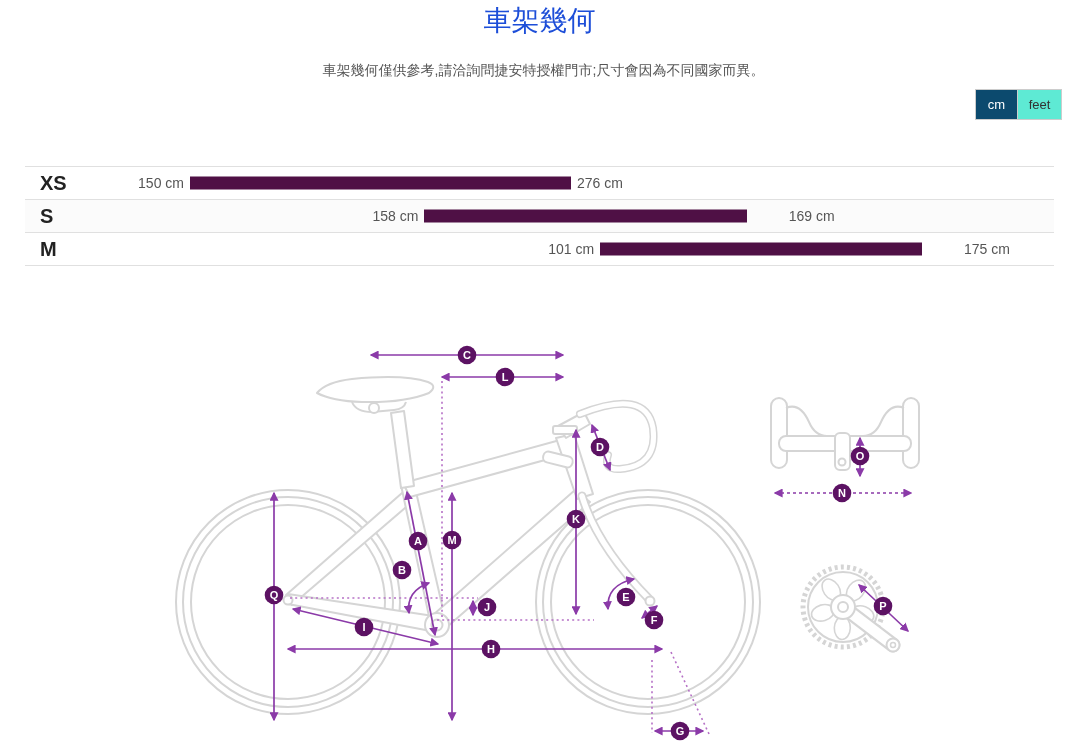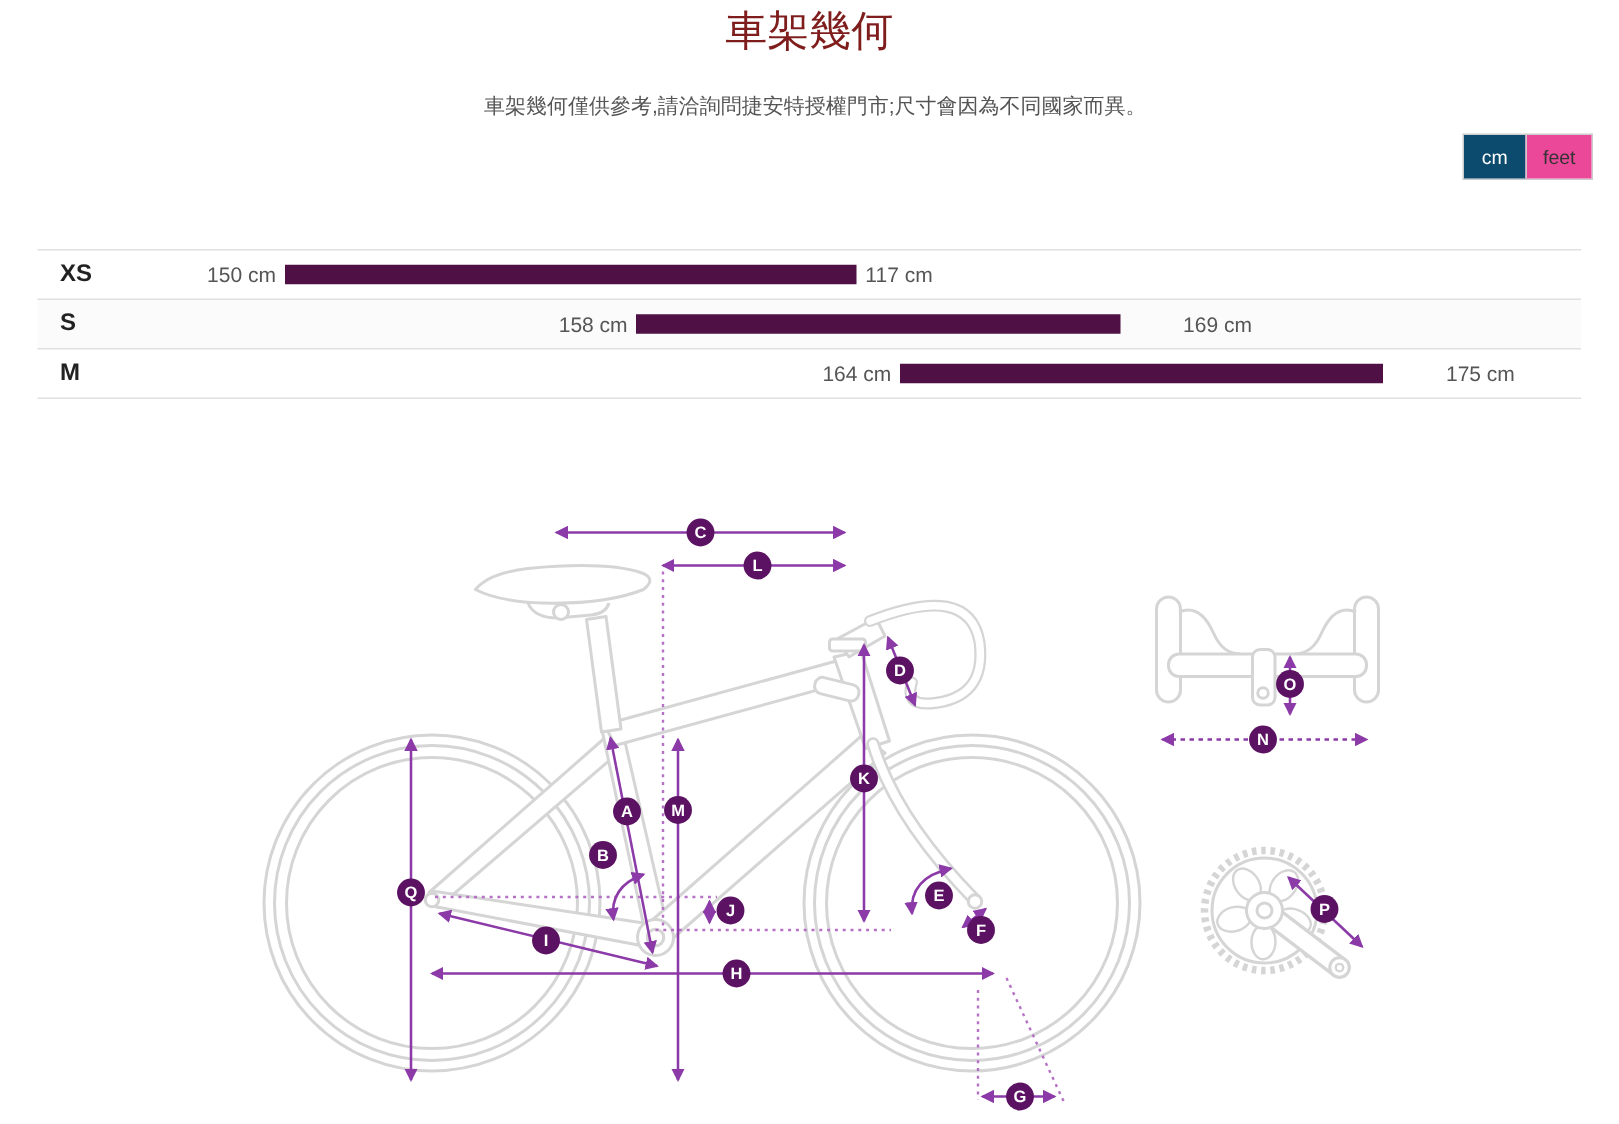--- a/index.html
+++ b/index.html
@@ -2,40 +2,40 @@
 <html><head>
 <meta charset="utf-8">
 <style>
   html,body{margin:0;padding:0;background:#fff;}
   body{width:1079px;height:749px;position:relative;overflow:hidden;
        font-family:"Liberation Sans","DejaVu Sans",sans-serif;color:#333;}
   .page{position:relative;width:1079px;height:749px;}
 
   
   .title{position:absolute;top:2px;left:0;width:100%;text-align:center;
-         font-size:28px;font-weight:400;color:#7f1d1d;margin:0;}
+         font-size:28px;font-weight:400;color:#1d4ed8;margin:0;}
   .subtitle{position:absolute;top:58px;left:0;width:100%;text-align:center;
             font-size:14px;color:#555;margin:4px;}
 
   
   .toggle{position:absolute;top:89px;right:17px;display:flex;height:31px;
           border:1px solid #ccc;box-sizing:border-box;background:#fff;}
-  .toggle button{height:100%;border:none;background:#ec4899;font-size:13px;
+  .toggle button{height:100%;border:none;background:#5eead4;font-size:13px;
                  color:#333;padding:0;cursor:pointer;
                  font-family:"Liberation Sans","DejaVu Sans",sans-serif;}
   .toggle button.cm{width:41px;background:#0c4a6e;color:#fff;}
   .toggle button.feet{width:44px;border-left:1px solid #ccc;}
 
   
   .size-table{position:absolute;top:166px;left:25px;right:25px;}
   .size-row{position:relative;height:32px;border-top:1px solid #e0e0e0;background:#fff;}
   .size-row:nth-child(2){background:#fbfbfb;}
   .size-row:last-child{border-bottom:1px solid #e0e0e0;}
   .size-name{position:absolute;left:15px;top:50%;transform:translateY(-50%);
-             font-size:16px;font-weight:bold;color:#222;}
+             font-size:20px;font-weight:bold;color:#222;}
   .range-bar{position:absolute;top:50%;transform:translateY(-50%);height:13px;
              background:#4f1045;}
   .range-min,.range-max{position:absolute;top:50%;transform:translateY(-50%);
              font-size:14px;color:#555;white-space:nowrap;}
 
   
   .diagram{position:absolute;top:330px;left:0;width:1079px;height:419px;}
   .bike{stroke:#d5d5d5;stroke-width:2;fill:none;}
   .bikefill{stroke:#d5d5d5;stroke-width:2;fill:#fff;stroke-linejoin:round;}
   .arrow{stroke:#8b3aa8;stroke-width:1.7;fill:none;}
@@ -55,31 +55,31 @@
   <div class="toggle">
     <button class="cm">cm</button>
     <button class="feet">feet</button>
   </div>
 
   <div class="size-table">
     <div class="size-row">
       <span class="size-name">XS</span>
       <span class="range-min" style="right: 870px;">150 cm</span>
       <div class="range-bar" style="left: 165px; width: 380.9px;"></div>
-      <span class="range-max" style="left: 551.9px;">117 cm</span>
+      <span class="range-max" style="left: 551.9px;">276 cm</span>
     </div>
     <div class="size-row">
       <span class="size-name">S</span>
       <span class="range-min" style="right: 635.6px;">158 cm</span>
       <div class="range-bar" style="left: 399.4px; width: 322.3px;"></div>
       <span class="range-max" style="left: 727.7px; margin-left: 36px;">169 cm</span>
     </div>
     <div class="size-row">
       <span class="size-name">M</span>
-      <span class="range-min" style="right: 459.8px;">164 cm</span>
+      <span class="range-min" style="right: 459.8px;">101 cm</span>
       <div class="range-bar" style="left: 575.2px; width: 322.3px;"></div>
       <span class="range-max" style="left: 939px;">175 cm</span>
     </div>
   </div>
 
   <div class="diagram">
   <svg width="1079" height="419" viewBox="0 0 1079 419" xmlns="http://www.w3.org/2000/svg">
     <defs>
       <marker id="ae" viewBox="0 0 10 10" refX="8.5" refY="5" markerWidth="9" markerHeight="9" orient="auto" markerUnits="userSpaceOnUse">
         <path d="M0,0 L10,5 L0,10 Z" fill="#8b3aa8"></path>

